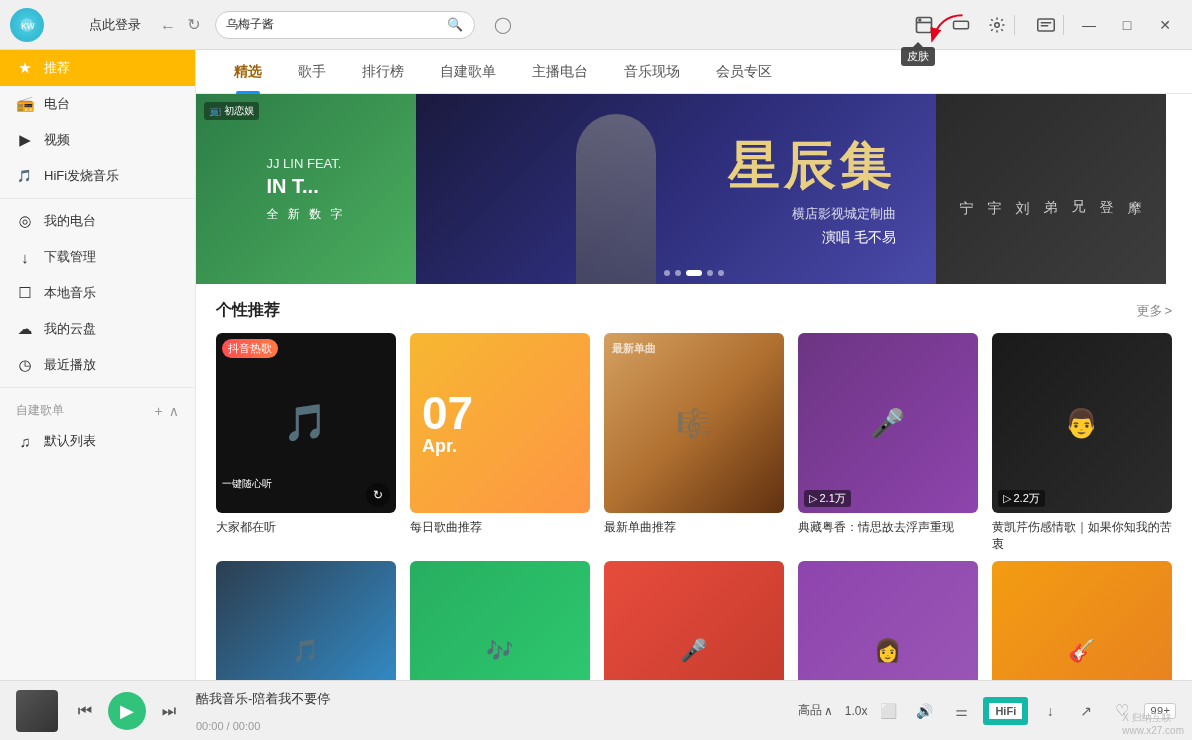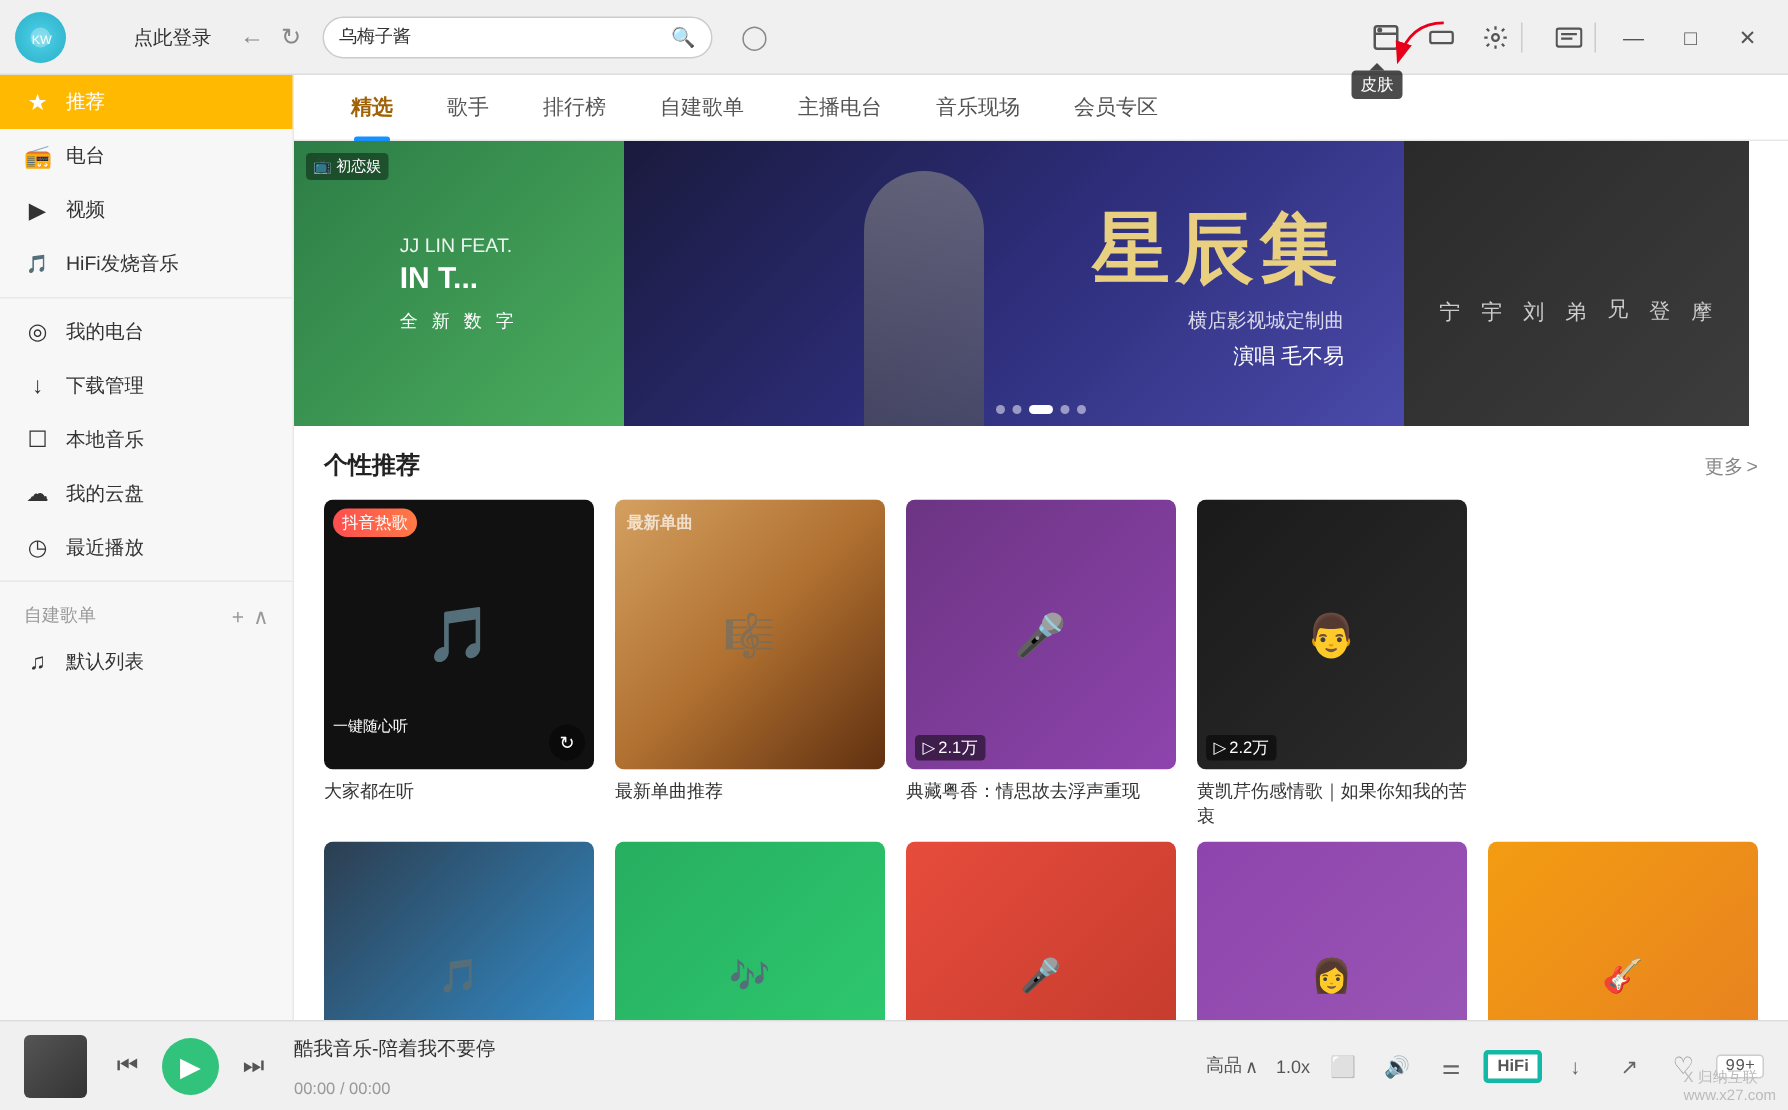--- a/index.html
+++ b/index.html
@@ -326,21 +326,21 @@
       cursor: pointer;
       font-family: Liberation Mono, monospace;
     }
     .player-right-btn {
       width: 28px; height: 28px;
       display: flex; align-items: center; justify-content: center;
       cursor: pointer; color: #666; font-size: 14px;
     }
     .hifi-btn {
       background: #fff;
-      border: 3px solid #14b8a6;
+      border: 6px solid #14b8a6;
       border-radius: 3px;
       font-size: 11px; color: #555;
       padding: 2px 6px;
       cursor: pointer;
       font-weight: bold;
     }
     .quality-tag {
       font-size: 12px; color: #555;
       display: flex; align-items: center; gap: 2px;
     }
@@ -555,20 +555,29 @@
                   <div style="font-size:36px;">🎵</div>
                 </div>
               </div>
               <div class="hot-badge">抖音热歌</div>
               <div class="refresh-icon-circle">↻</div>
               <div style="position:absolute;bottom:22px;left:6px;color:#fff;font-size:10px;">一键随心听</div>
             </div>
             <div class="card-label">大家都在听</div>
           </div>
 
+          <div class="card">
+            <div class="card-thumb">
+              <div class="card-thumb-inner cover-daily" style="flex-direction:column; align-items:flex-start; padding:12px;">
+                <div style="font-size:46px; font-weight:900; color:#fff; line-height:1;">07</div>
+                <div style="font-size:18px; color:#fff;">Apr.</div>
+              </div>
+            </div>
+            <div class="card-label">每日歌曲推荐</div>
+          </div>
 
           <div class="card">
             <div class="card-thumb">
               <div class="card-thumb-inner" style="background:linear-gradient(135deg,#d4a060,#b07030,#603010); position:relative; overflow:hidden;">
                 <div style="font-size:11px;color:rgba(255,255,255,0.7);position:absolute;top:8px;left:8px;">最新单曲</div>
                 <div style="font-size:28px;opacity:0.5;">🎼</div>
               </div>
             </div>
             <div class="card-label">最新单曲推荐</div>
           </div>

